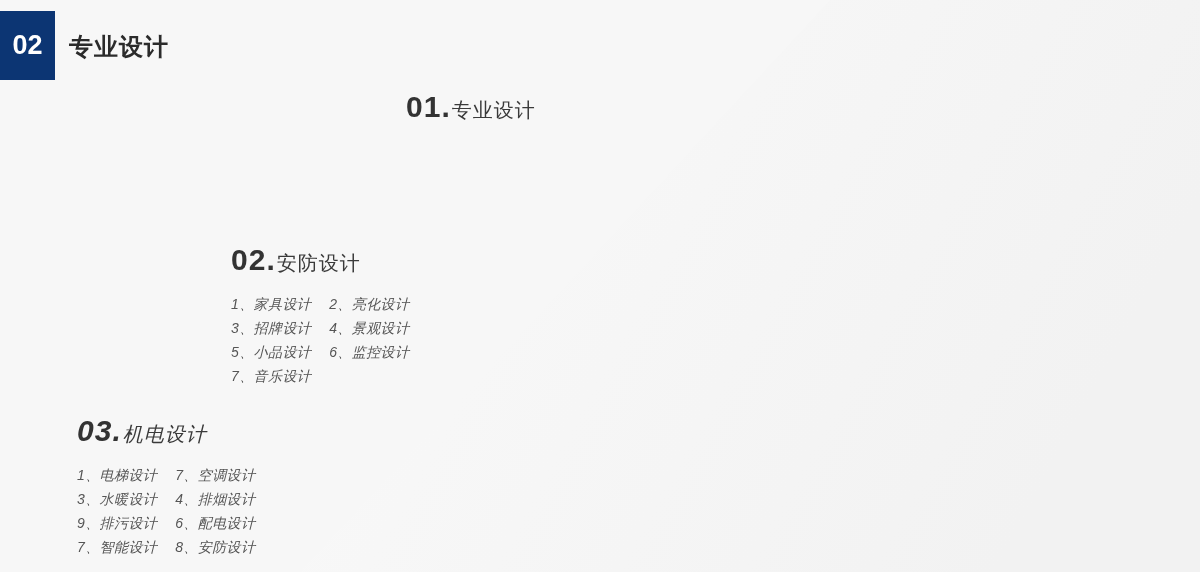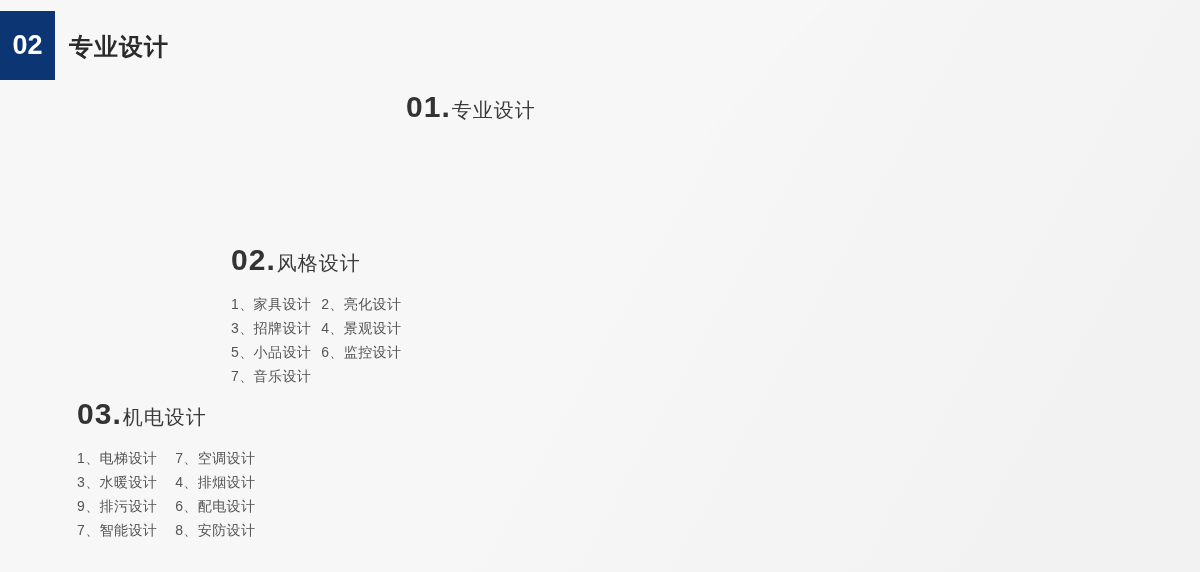--- a/index.html
+++ b/index.html
@@ -132,23 +132,23 @@
     white-space: nowrap;
     letter-spacing: 0.4px;
   }
 
   
   #section-01 { left: 368px; top: 92px; margin-left: 38px; }
   #section-01 .item-grid { margin-top: 17px; margin-left: 0px; }
   #section-01 .item-grid { column-gap: 16px; }
 
   #section-02 { left: 231px; top: 245px; }
-  #section-02 .item-grid { margin-top: 17px; column-gap: 10px; }
-
-  #section-03 { left: 77px; top: 399px; }
+  #section-02 .item-grid { margin-top: 17px; column-gap: 18px; font-style: italic; }
+
+  #section-03 { left: 77px; top: 416px; font-style: italic; }
   #section-03 .item-grid { margin-top: 17px; }
 
   .grid-indent-01 { padding-left: 0px; }
 </style>
 </head>
 <body>
 
 <div id="slide">
 
   <svg id="bg-wedge" viewBox="0 0 1200 572" preserveAspectRatio="none" aria-hidden="true">
@@ -747,21 +747,21 @@
       <span class="sec-num">01</span>
       <span class="sec-dot">.</span>
       <span class="sec-cn">专业设计</span>
     </div>
   </div>
 
   <div class="section" id="section-02">
     <div class="section-title">
       <span class="sec-num">02</span>
       <span class="sec-dot">.</span>
-      <span class="sec-cn">风格设计</span>
+      <span class="sec-cn">安防设计</span>
     </div>
     <div class="item-grid">
       <div class="item">1、家具设计</div>
       <div class="item">2、亮化设计</div>
       <div class="item">3、招牌设计</div>
       <div class="item">4、景观设计</div>
       <div class="item">5、小品设计</div>
       <div class="item">6、监控设计</div>
       <div class="item">7、音乐设计</div>
     </div>

